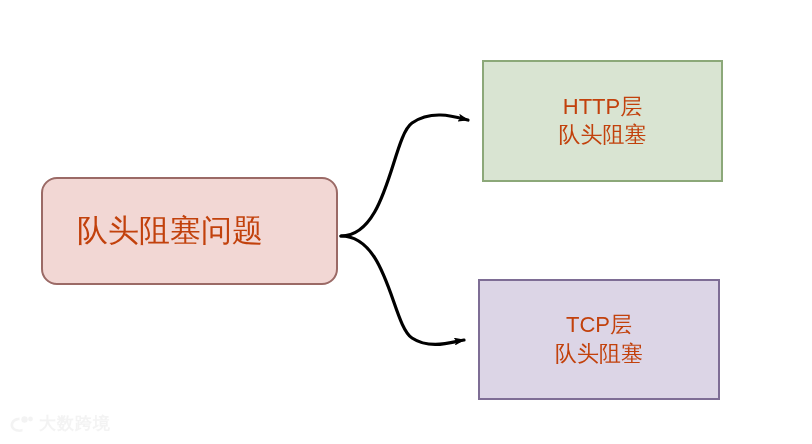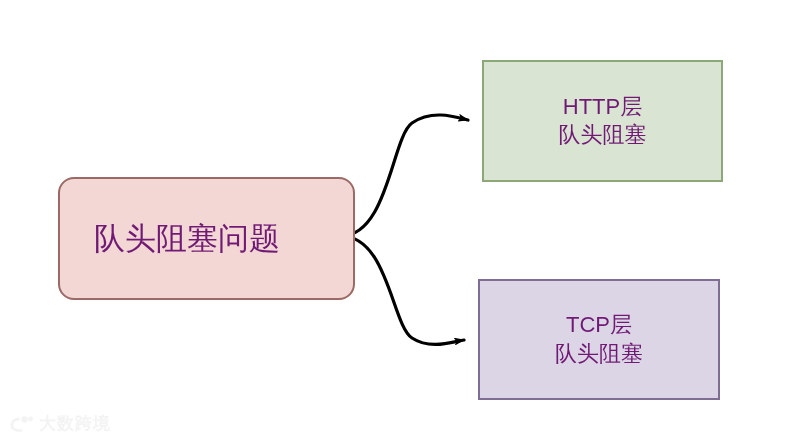--- a/index.html
+++ b/index.html
@@ -26,28 +26,28 @@
     width: 812px;
     height: 444px;
     pointer-events: none;
   }
   .node {
     position: absolute;
     box-sizing: border-box;
     display: flex;
     flex-direction: column;
     justify-content: center;
-    color: #701a75;
+    color: #c2410c;
     line-height: 1.28;
   }
   #node-root {
-    left: 58px;
+    left: 41px;
     top: 177px;
     width: 297px;
-    height: 123px;
+    height: 108px;
     background: #f2d7d4;
     border: 2px solid #9b6a66;
     border-radius: 16px;
     align-items: flex-start;
     padding-left: 34px;
     font-size: 31px;
   }
   #node-http {
     left: 482px;
     top: 60px;

